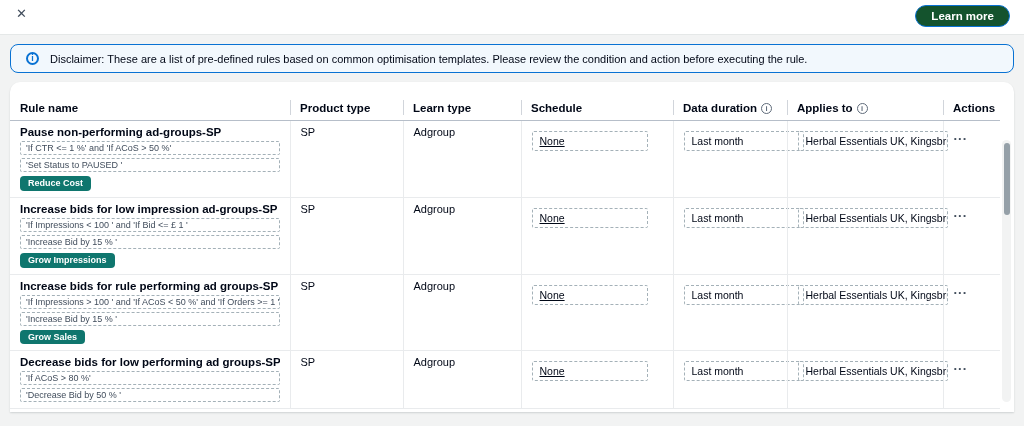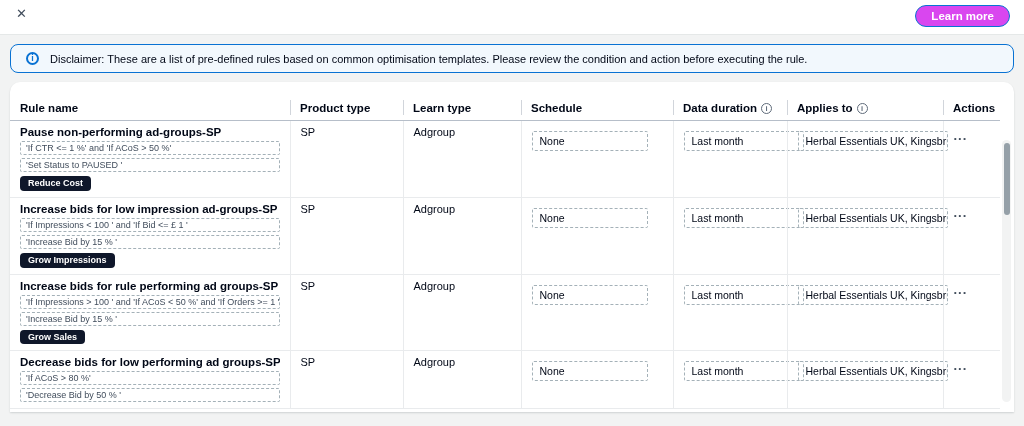--- a/index.html
+++ b/index.html
@@ -4,21 +4,21 @@
 <style>
   * { margin:0; padding:0; box-sizing:border-box; }
   html,body { width:1024px; height:426px; overflow:hidden; }
   body { font-family:"Liberation Sans", sans-serif; background:#f2f3f3; color:#000716; }
 
   
   .top-bar { display:flex; align-items:center; background:#fff; padding:5px 14px 7px; border-bottom:1px solid #e5e8e8; }
   .close-btn { background:none; border:none; font-size:13px; color:#414d5c; margin:2px 18px 0 2px; cursor:pointer; align-self:flex-start; line-height:1; }
   .titles .crumb { font-size:10px; color:#414d5c; margin-bottom:1px; }
   .titles h1 { font-size:16px; font-weight:bold; color:#000716; line-height:1.1; }
-  .btn-primary { background:#d946ef; color:#fff; border:1px solid #0972d3; border-radius:16px; padding:4px 15px; font-size:11.5px; font-weight:bold; cursor:pointer; white-space:nowrap; font-family:"Liberation Sans", sans-serif; }
+  .btn-primary { background:#14532d; color:#fff; border:1px solid #0972d3; border-radius:16px; padding:4px 15px; font-size:11.5px; font-weight:bold; cursor:pointer; white-space:nowrap; font-family:"Liberation Sans", sans-serif; }
   .top-bar .btn-primary { margin-left:auto; }
 
   
   .content { padding:9px 10px 0; }
 
   .alert { display:flex; align-items:center; gap:11px; background:#f2f8fd; border:1px solid #0972d3; border-radius:8px; padding:7px 15px; font-size:11px; color:#000716; }
   .info-circle { flex:none; width:13px; height:13px; border:2px solid #0972d3; border-radius:50%; color:#0972d3; font-size:9px; font-weight:bold; display:flex; align-items:center; justify-content:center; line-height:1; }
 
   .panel { background:#fff; margin-top:9px; border-radius:10px 10px 0 0; padding:9px 0 0; position:relative; min-height:330px; box-shadow:0 1px 2px rgba(0,28,36,.15); }
   .panel .btn-primary { margin-left:10px; }
@@ -26,24 +26,24 @@
   
   table { width:990px; border-collapse:collapse; table-layout:fixed; margin-top:8px; }
   th { text-align:left; font-size:11.5px; font-weight:bold; color:#000716; padding:3px 10px 6px; border-bottom:1px solid #b6bec9; position:relative; white-space:nowrap; }
   th .hdr-inner { display:flex; align-items:flex-end; gap:4px; }
   th:not(:first-child)::before { content:""; position:absolute; left:0; top:1px; bottom:5px; width:1px; background:#d1d5db; }
   td { vertical-align:top; padding:5px 10px 6px; border-bottom:1px solid #e9ebed; font-size:11px; color:#000716; }
   tbody td:not(:first-child) { border-left:1px solid #e9ebed; }
 
   .rule-name { font-size:11.5px; font-weight:bold; color:#000716; white-space:nowrap; overflow:hidden; }
   .dashed-box { display:block; border:1px dashed #a4b1b8; border-radius:2px; padding:1px 5px; font-size:9px; color:#414d5c; margin-top:3px; white-space:nowrap; overflow:hidden; }
-  .badge { display:inline-block; margin-top:4px; background:#0f172a; color:#fff; font-size:9px; font-weight:bold; padding:2px 8px; border-radius:4px; line-height:1.2; }
+  .badge { display:inline-block; margin-top:4px; background:#0f766e; color:#fff; font-size:9px; font-weight:bold; padding:2px 8px; border-radius:4px; line-height:1.2; }
 
   .dashed-input { border:1px dashed #a4b1b8; border-radius:2px; padding:3px 7px; font-size:10.5px; color:#000716; margin-top:5px; white-space:nowrap; overflow:hidden; cursor:pointer; }
-  .schedule-input { width:116px; }
+  .schedule-input { width:116px;text-decoration:underline; }
   .duration-input { width:120px; }
   .applies-input  { width:150px; }
 
   .ellipsis-btn { background:none; border:none; font-weight:bold; font-size:13px; color:#414d5c; letter-spacing:1px; cursor:pointer; line-height:1; margin-top:3px; font-family:"Liberation Sans", sans-serif; }
 
   .hdr-info { display:inline-flex; flex:none; width:11px; height:11px; border:1.5px solid #5f6b7a; border-radius:50%; color:#5f6b7a; font-size:7.5px; font-weight:bold; align-items:center; justify-content:center; cursor:pointer; line-height:1; }
 
   
   .scrollbar { position:absolute; right:3px; top:58px; height:262px; width:9px; background:#f2f3f3; border-radius:5px; }
   .scroll-thumb { position:absolute; top:3px; left:1.5px; width:6px; height:72px; background:#95a0a8; border-radius:3px; cursor:grab; }

